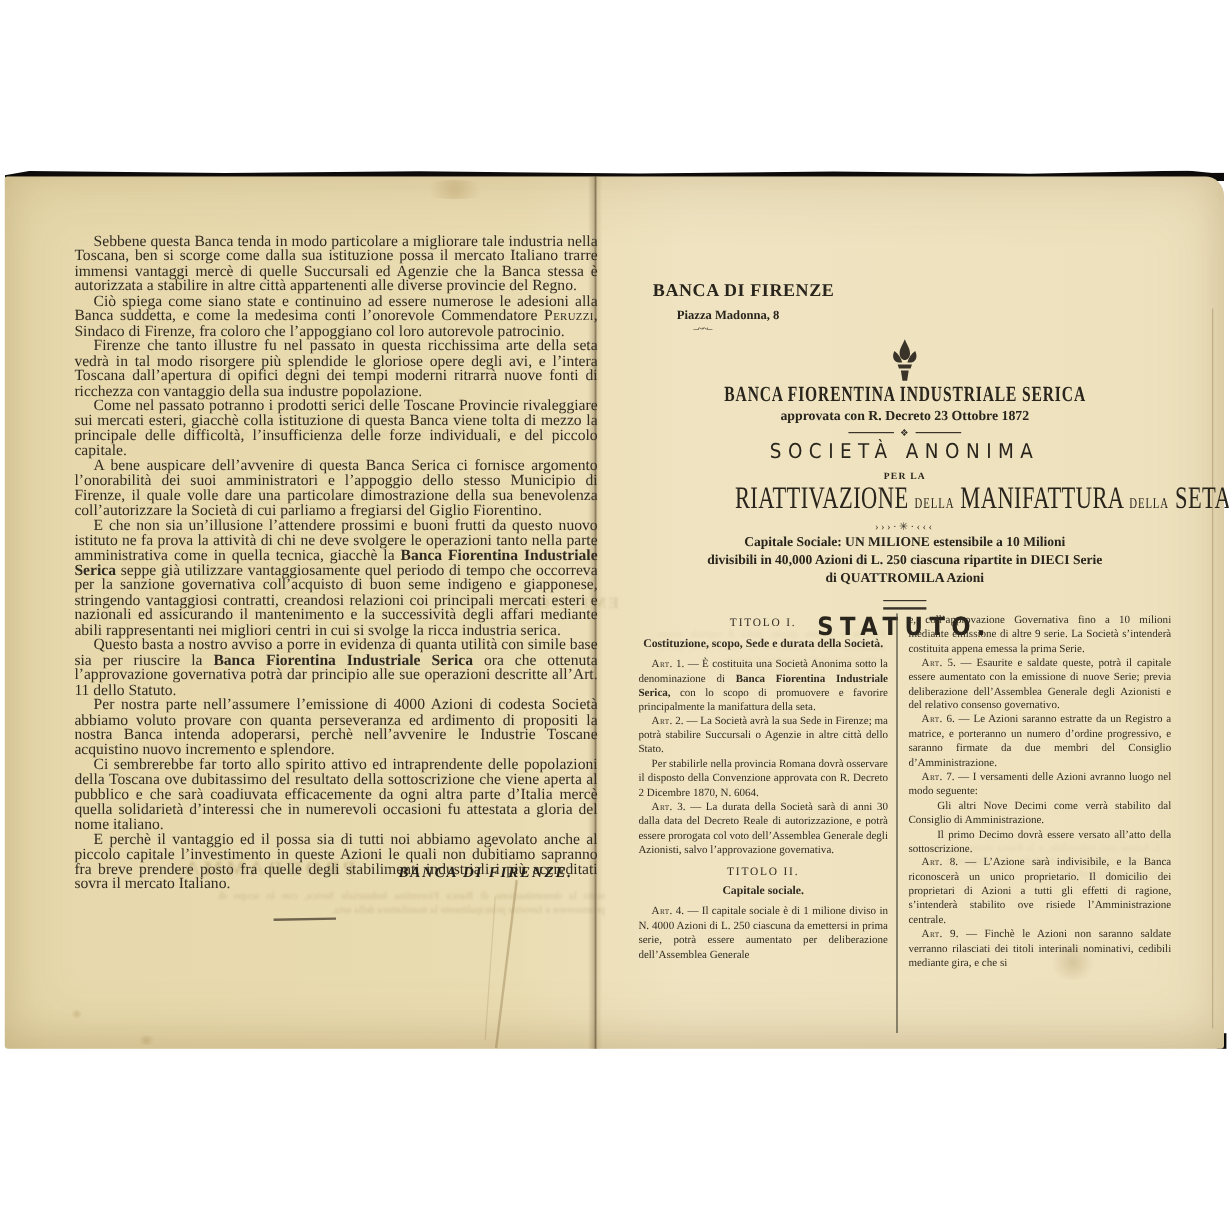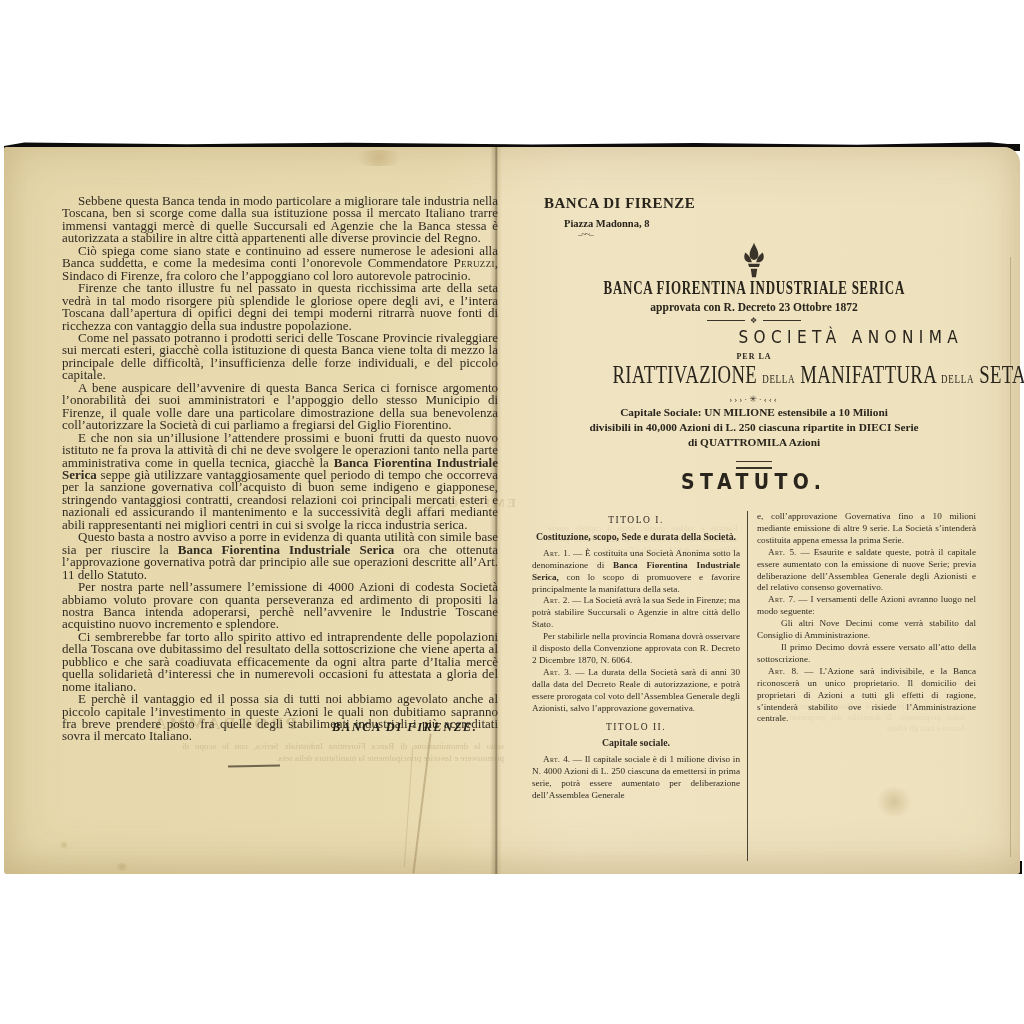--- a/index.html
+++ b/index.html
@@ -49,34 +49,34 @@
   .ghost{position:absolute;transform:scaleX(-1);color:#937f4e;filter:blur(.7px);pointer-events:none;}
   .g-emissione{left:420px;top:348px;font-size:13px;font-weight:bold;letter-spacing:2px;opacity:.22;}
   .g-title{left:150px;top:208px;width:340px;font-size:12px;text-align:center;opacity:.12;}
   .g-programma{left:140px;top:567px;font-size:17px;font-weight:bold;letter-spacing:3px;opacity:.3;}
   .g-block{left:178px;top:594px;width:322px;font-size:9px;line-height:11.5px;text-align:justify;opacity:.3;}
   .g-rmid{left:16px;top:330px;width:190px;font-size:8.6px;line-height:11px;text-align:justify;opacity:.11;transform:scaleX(-1);}
   .g-rlow{left:244px;top:508px;width:190px;font-size:8.6px;line-height:11px;text-align:justify;opacity:.11;transform:scaleX(-1);}
 
   
   .right-page{position:absolute;left:528px;top:46px;width:444px;height:670px;}
-  .rp{position:absolute;left:0;width:100%;text-align:center;color:#29241c;}
+  .rp{position:absolute;left:0;width:100%;text-align:center;color:#29241c;margin-top:40px;}
   .bank-name{left:12px;top:2px;width:auto;text-align:left;font-size:15px;font-weight:bold;letter-spacing:.5px;}
   .address{left:32px;top:25px;width:auto;text-align:left;font-size:10.5px;font-weight:bold;}
   .squiggle{left:46px;top:36px;width:auto;text-align:left;font-size:9px;letter-spacing:-1px;color:#3a332a;}
   .crest{top:48px;}
   .fit{display:inline-block;white-space:nowrap;transform-origin:center;}
   .banca-title{top:85px;}
   .banca-title .fit{font-size:18px;font-weight:bold;letter-spacing:1px;transform:scaleX(.72);}
   .decree{top:108px;font-size:11.5px;font-weight:bold;}
   .orn{display:flex;align-items:center;justify-content:center;gap:5px;}
   .orn-chain{top:123px;}
   .orn .oline{display:inline-block;width:38px;height:1px;background:#3a332a;}
   .orn span{font-size:8px;color:#3a332a;letter-spacing:1px;}
-  .societa{top:134px;text-align:right;}
+  .societa{top:134px;}
   .societa .fit{font-family:"DejaVu Sans",sans-serif;font-size:17px;letter-spacing:6px;transform:scaleX(.9);}
   .per-la{top:159px;font-size:8px;font-weight:bold;letter-spacing:1px;}
   .main-title{top:167px;}
   .main-title .fit{font-size:26px;letter-spacing:.5px;transform:scaleX(.72);}
   .main-title .s{font-size:12.5px;letter-spacing:1px;}
   .orn-arrows{top:201px;font-size:9px;letter-spacing:2px;color:#3a332a;}
   .capital{top:212px;font-weight:bold;}
   .cap-line{font-size:11.3px;line-height:15px;}
   .orn-bar{top:262px;}
   .orn-bar i{display:inline-block;width:36px;height:5px;border-top:1px solid #3a332a;border-bottom:2px solid #3a332a;}
@@ -197,21 +197,23 @@
           <div class="art">Per stabilirle nella provincia Romana dovrà osservare il disposto della Convenzione approvata con R. Decreto 2 Dicembre 1870, N. 6064.</div>
           <div class="art"><span class="sc">Art.</span> 3. — La durata della Società sarà di anni 30 dalla data del Decreto Reale di autorizzazione, e potrà essere prorogata col voto dell’Assemblea Generale degli Azionisti, salvo l’approvazione governativa.</div>
           <div class="titolo">TITOLO II.</div>
           <div class="subhead">Capitale sociale.</div>
           <div class="art"><span class="sc">Art.</span> 4. — Il capitale sociale è di 1 milione diviso in N. 4000 Azioni di L. 250 ciascuna da emettersi in prima serie, potrà essere aumentato per deliberazione dell’Assemblea Generale</div>
         </div>
       <div class="divider"></div>
       <div class="col col-r">
           <div class="art noindent">e, coll’approvazione Governativa fino a 10 milioni mediante emissione di altre 9 serie. La Società s’intenderà costituita appena emessa la prima Serie.</div>
           <div class="art"><span class="sc">Art.</span> 5. — Esaurite e saldate queste, potrà il capitale essere aumentato con la emissione di nuove Serie; previa deliberazione dell’Assemblea Generale degli Azionisti e del relativo consenso governativo.</div>
+          <div class="art"><span class="sc">Art.</span> 6. — Le Azioni saranno estratte da un Registro a matrice, e porteranno un numero d’ordine progressivo, e saranno firmate da due membri del Consiglio d’Amministrazione.</div>
           <div class="art"><span class="sc">Art.</span> 7. — I versamenti delle Azioni avranno luogo nel modo seguente:</div>
           <div class="art indent2">Gli altri Nove Decimi come verrà stabilito dal Consiglio di Amministrazione.</div>
           <div class="art indent2">Il primo Decimo dovrà essere versato all’atto della sottoscrizione.</div>
           <div class="art"><span class="sc">Art.</span> 8. — L’Azione sarà indivisibile, e la Banca riconoscerà un unico proprietario. Il domicilio dei proprietari di Azioni a tutti gli effetti di ragione, s’intenderà stabilito ove risiede l’Amministrazione centrale.</div>
+          <div class="art"><span class="sc">Art.</span> 9. — Finchè le Azioni non saranno saldate verranno rilasciati dei titoli interinali nominativi, cedibili mediante gira, e che si</div>
         </div>
     </div>
 
   </div>
 </div>
 
 </body></html>

